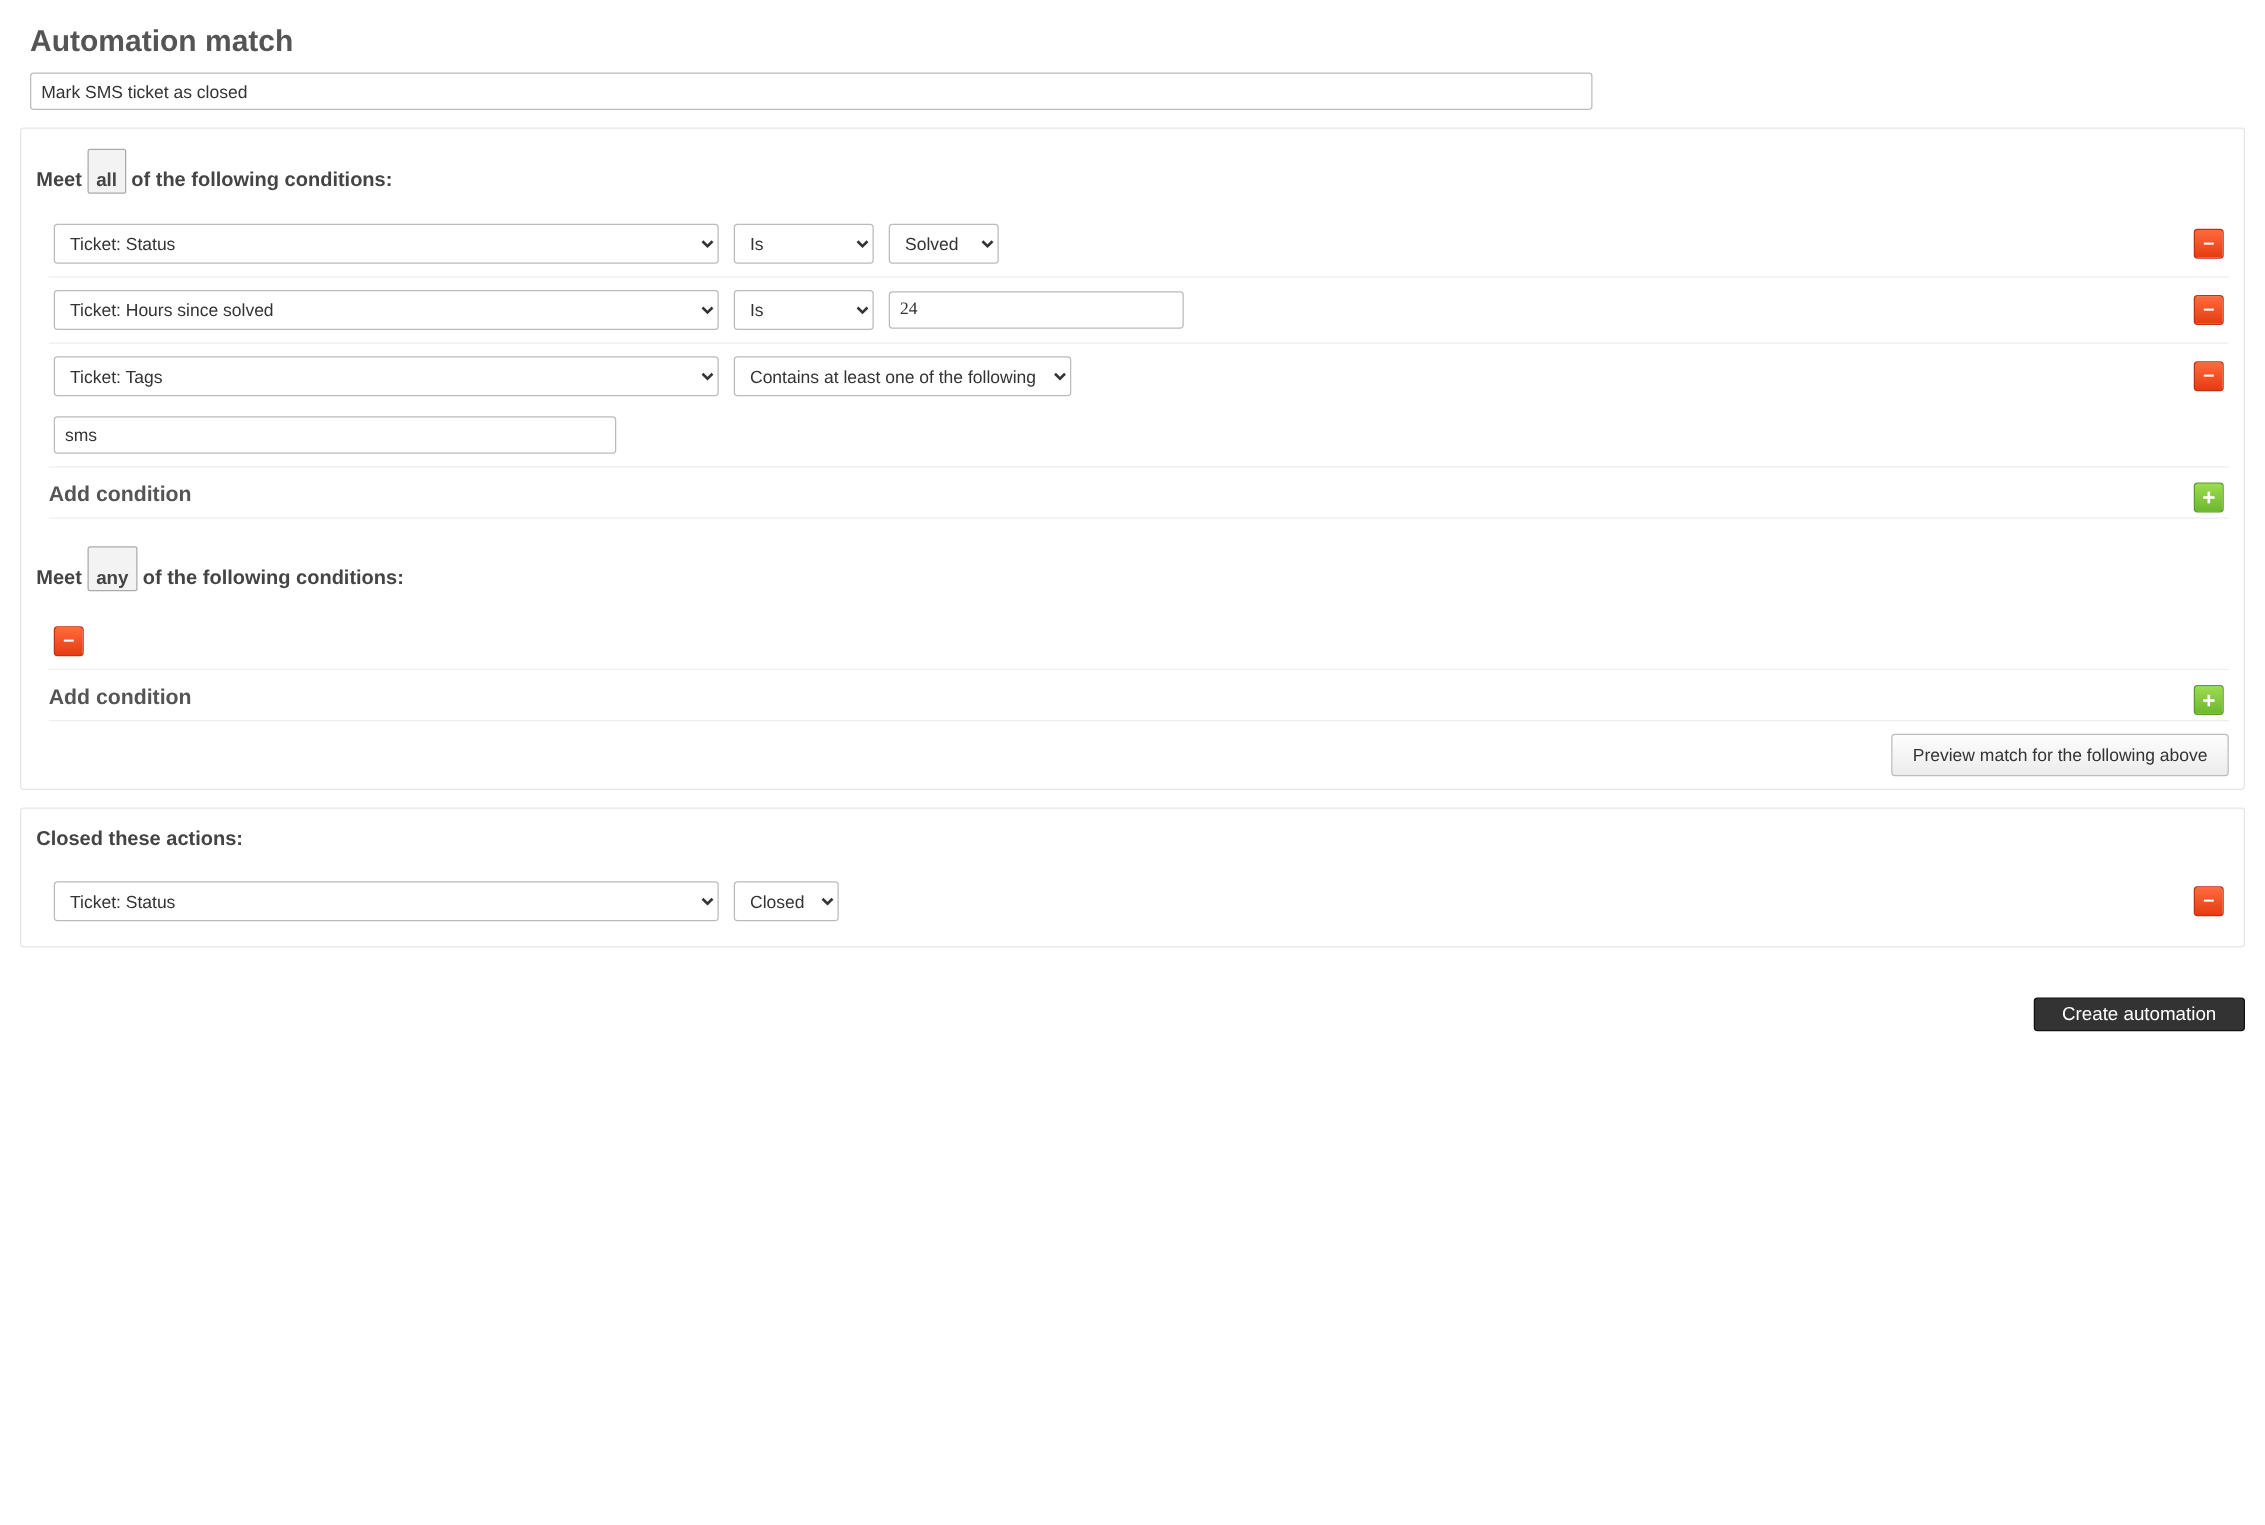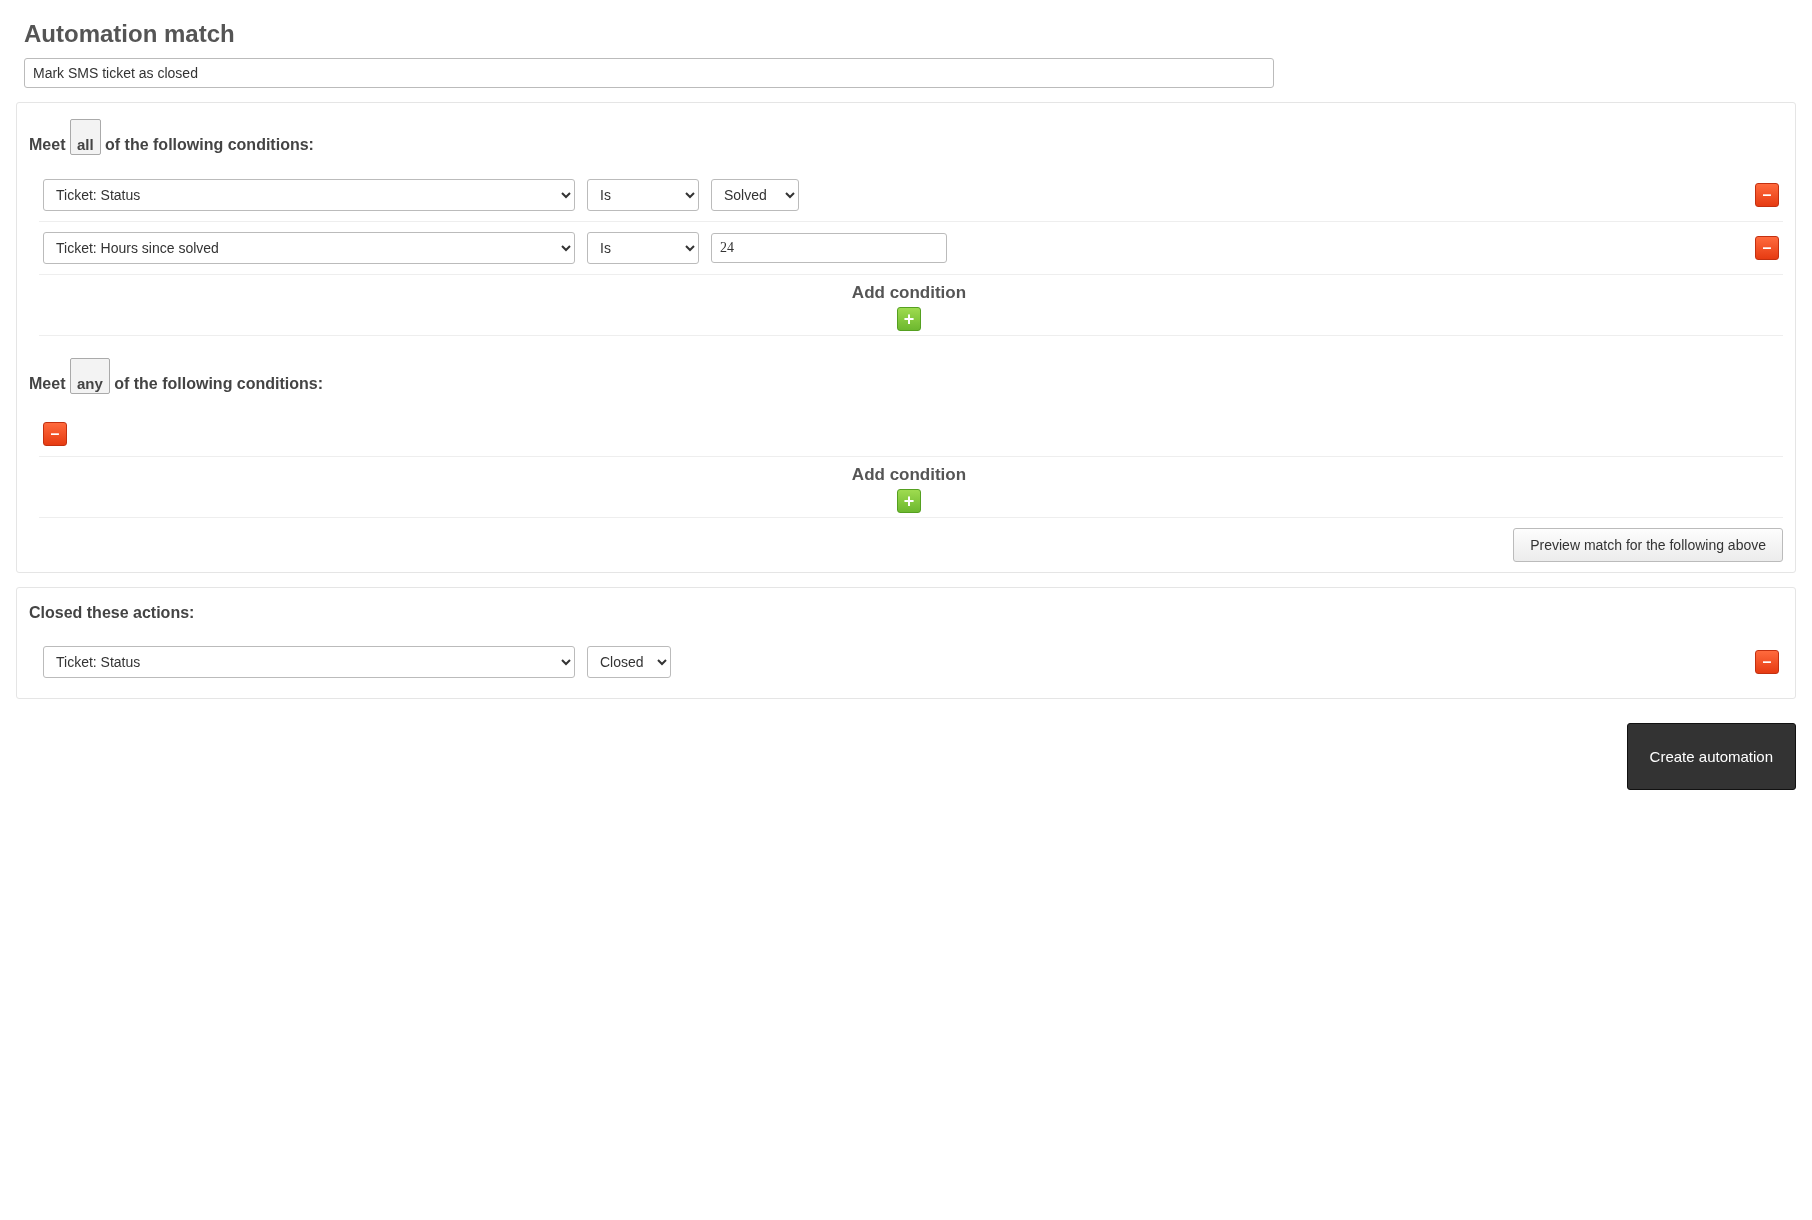--- a/index.html
+++ b/index.html
@@ -109,21 +109,20 @@
   .icon-add::before { content: "+"; }
   .icon-remove::before { content: "–"; font-size: 16px; }
 
   .add-row {
     display: flex;
     justify-content: space-between;
     align-items: center;
     padding: 8px 4px 4px 0;
     margin-left: 10px;
     border-bottom: 1px solid #eee;
-    flex-direction: column;
   }
   .add-row h3 {
     font-size: 17px;
     font-weight: 700;
     color: #555;
     margin: 0;
   }
   .preview-wrap {
     display: flex;
     justify-content: flex-end;
@@ -142,23 +141,24 @@
     display: flex;
     justify-content: flex-end;
     margin-top: 24px;
     padding-right: 0;
   }
   .btn-primary {
     background: #333;
     border: 1px solid #111;
     color: #fff;
     font-size: 15px;
-    padding: 24px 22px;
+    padding: 4px 22px;
     border-radius: 3px;
     cursor: pointer;
+    margin-top: 16px;
   }
 </style>
 </head>
 <body>
 
 <h1 class="page-title">Automation match</h1>
 <input type="text" class="title-input" value="Mark SMS ticket as closed" style="">
 
 <div class="panel">
 
@@ -189,20 +189,34 @@
         <option>Ticket: Hours since solved</option>
       </select>
       <select class="sel-op">
         <option>Is</option>
       </select>
       <input type="text" class="txt-val" value="24" style="">
     </div>
     <span class="icon-btn icon-remove"></span>
   </div>
 
+  <div class="row">
+    <div class="row-fields" style="flex-direction:column; align-items:flex-start;">
+      <div style="display:flex; gap:12px;">
+        <select class="sel-field">
+          <option>Ticket: Tags</option>
+        </select>
+        <select class="sel-op-wide">
+          <option>Contains at least one of the following</option>
+        </select>
+      </div>
+      <input type="text" class="txt-tag" value="sms" style="">
+    </div>
+    <span class="icon-btn icon-remove"></span>
+  </div>
 
   <div class="add-row">
     <h3>Add condition</h3>
     <span class="icon-btn icon-add"></span>
   </div>
 
   <div class="section-label" style="margin-top:22px;">
     <span>Meet</span>
     <span class="badge">any</span>
     <span>of the following conditions:</span>

